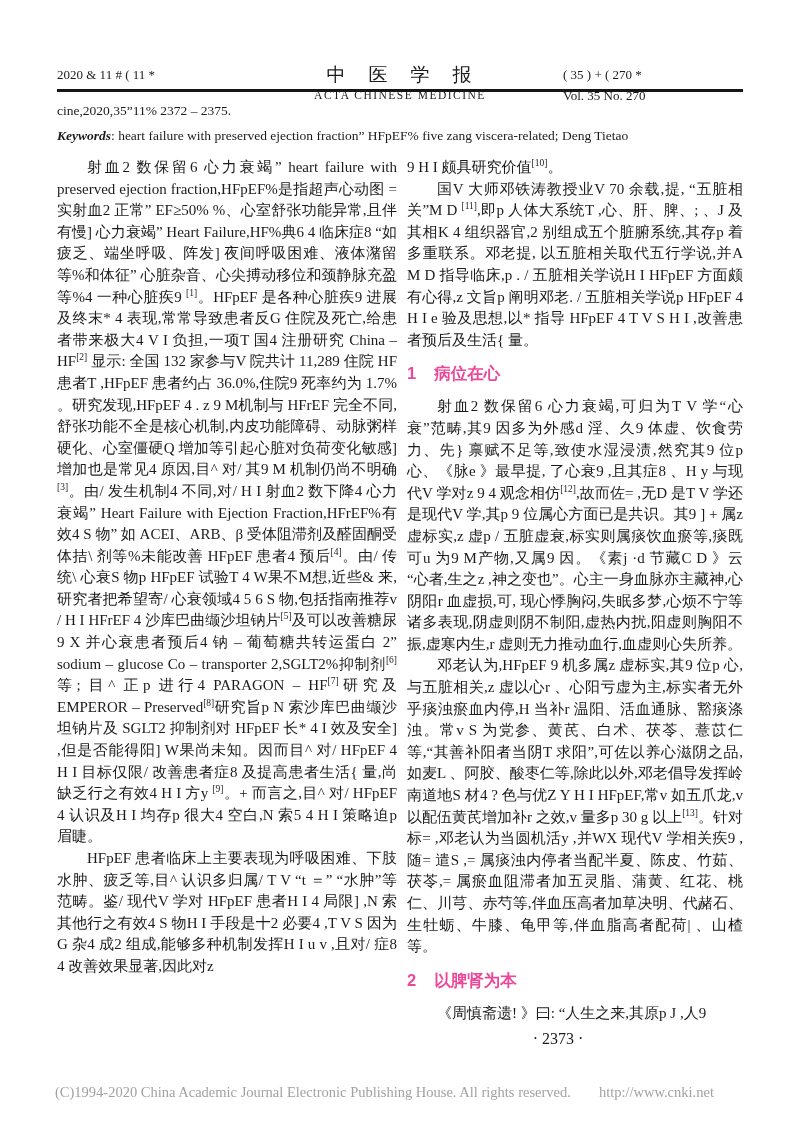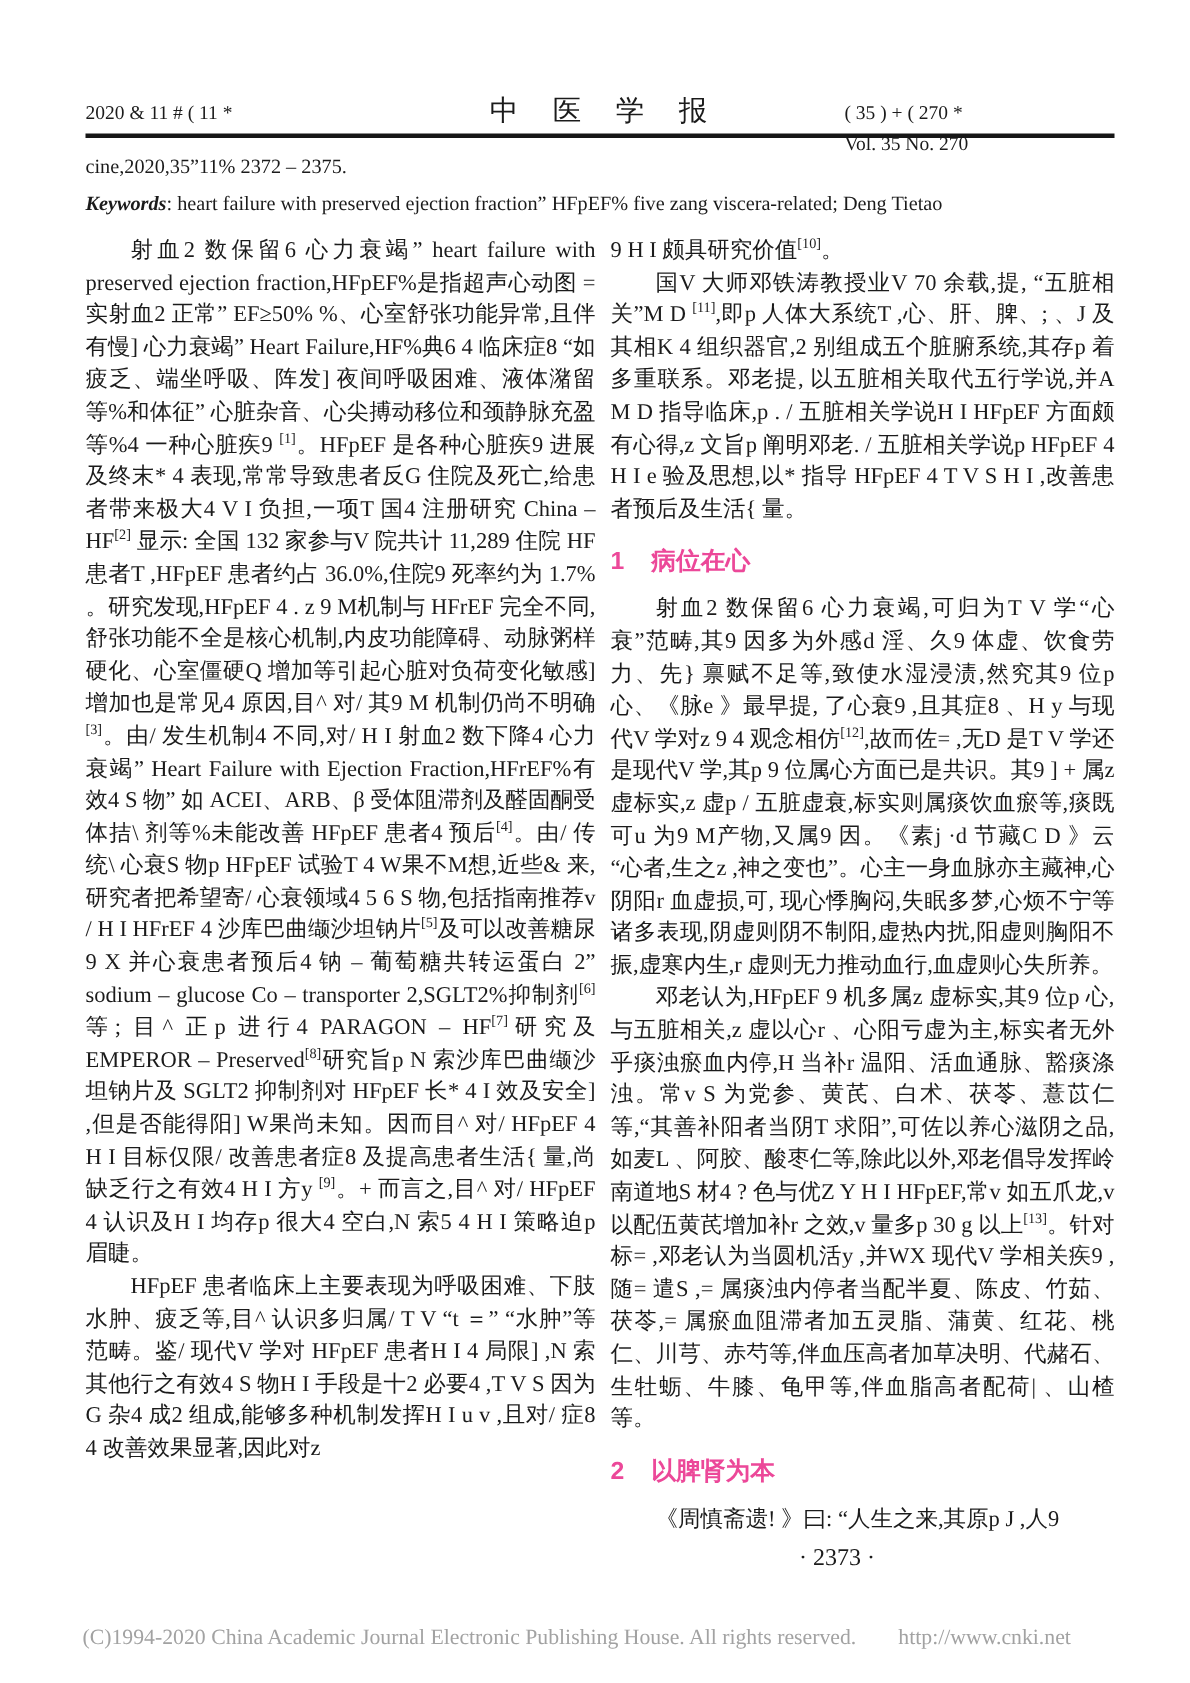--- a/index.html
+++ b/index.html
@@ -51,20 +51,21 @@
 <body>
 
 <div class="page">
 
   <div class="hdr">
     <div class="hdr-col hdr-left">
       <div>2020 &amp; 11 #   ( 11 *</div>
     </div>
     <div class="hdr-col hdr-center">
       <div class="jtitle-cn">中　医　学　报</div>
+      <div class="jtitle-en">ACTA CHINESE MEDICINE</div>
     </div>
     <div class="hdr-col hdr-right">
       <div>( 35 )   + (  270 *</div>
       <div>Vol. 35      No. 270</div>
     </div>
   </div>
   <div class="hdr-rule"></div>
 
   <div class="cite">cine,2020,35”11% 2372 – 2375.</div>
   <div class="kw">

